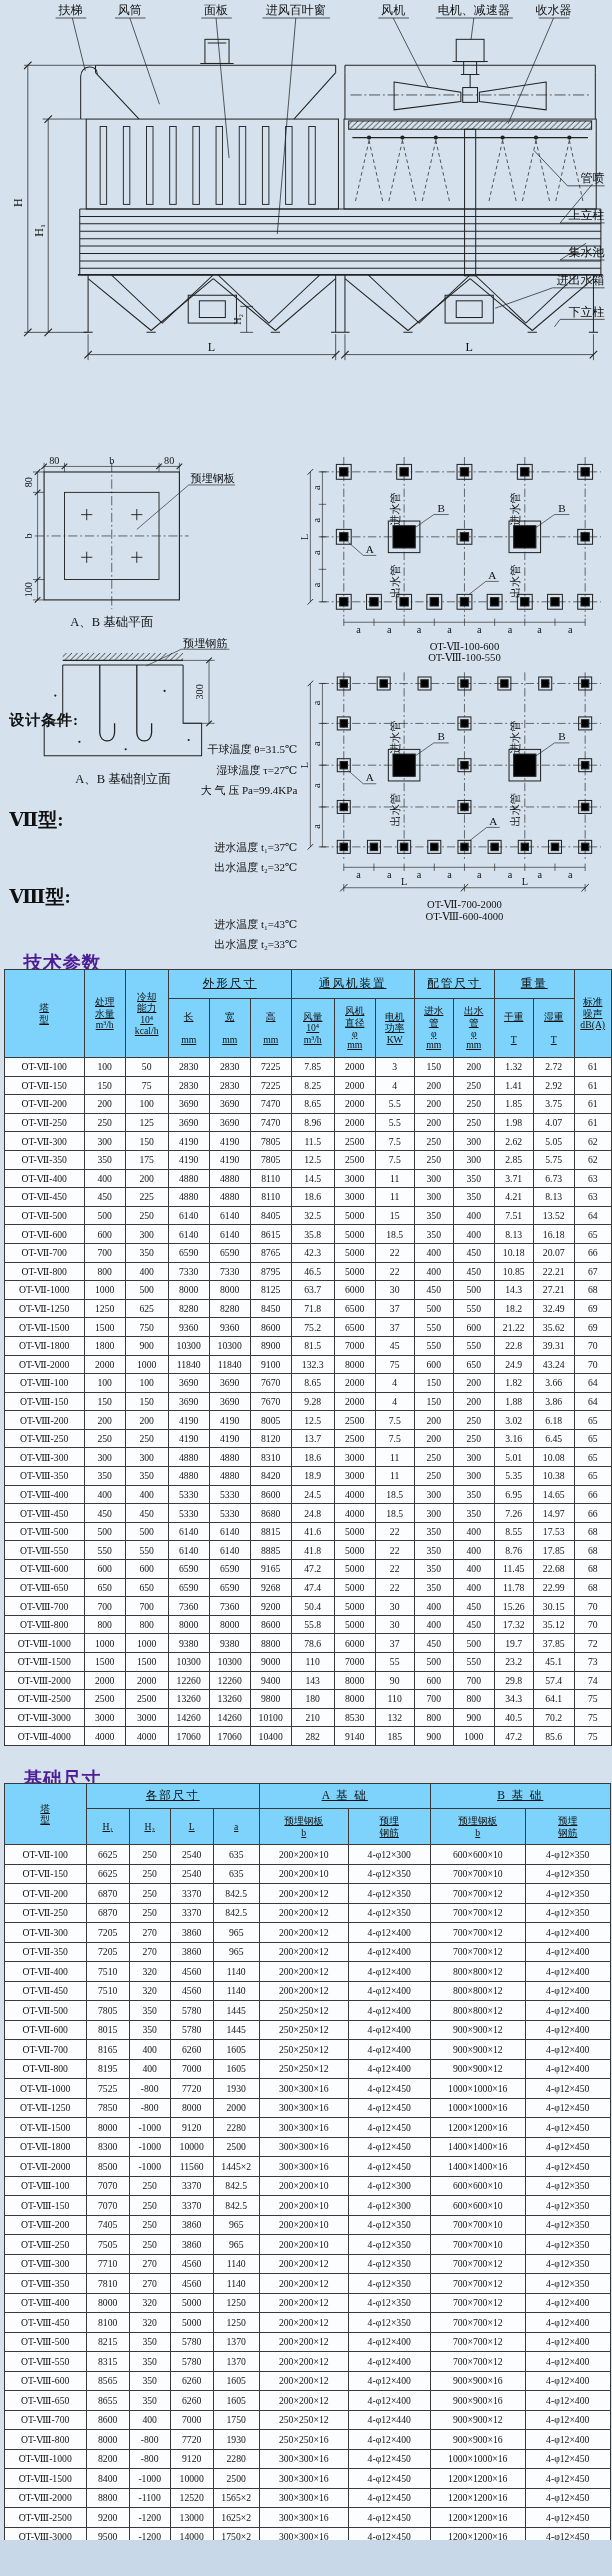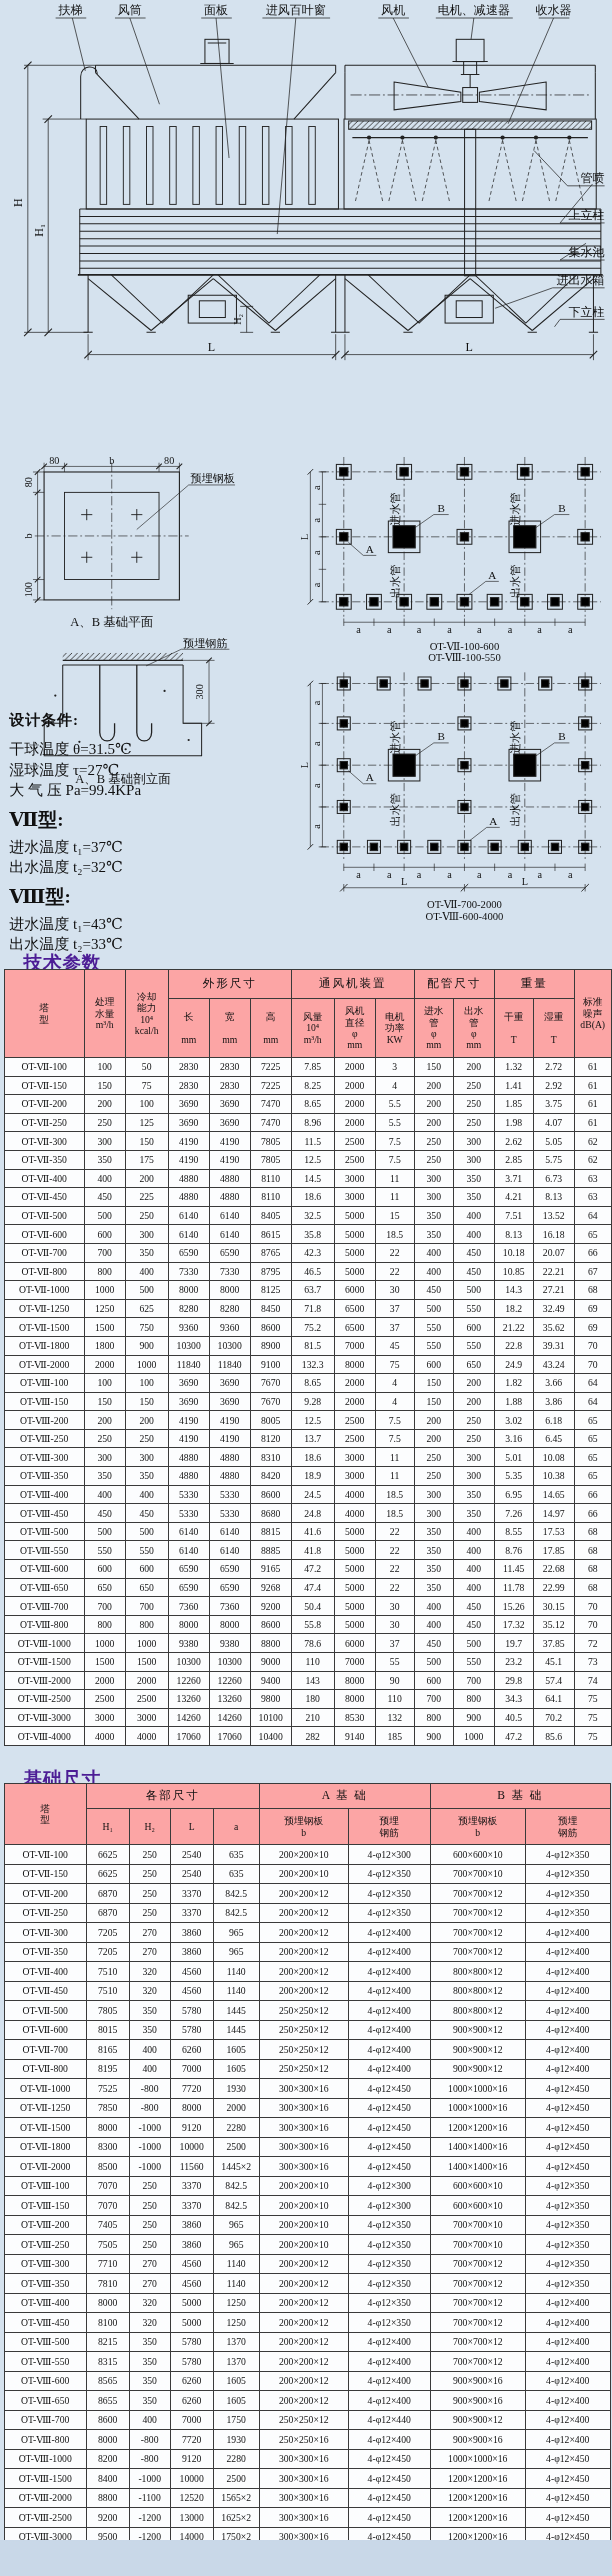--- a/index.html
+++ b/index.html
@@ -6,27 +6,27 @@
   body{background:#c9d8e8;}
   .sheet{position:relative;width:612px;height:2540px;background:#d5e2ee;
          font-family:"Liberation Serif","DejaVu Serif",serif;color:#111;overflow:hidden;}
   svg{position:absolute;overflow:visible;}
   svg text{font-family:"Liberation Serif","DejaVu Serif",serif;fill:#111;}
   .heading{position:absolute;left:7.4px;margin:16px;font-family:"Liberation Sans","DejaVu Sans",sans-serif;
            font-weight:bold;font-size:18.6px;color:#4c1d95;letter-spacing:0.9px;}
   
   .design{position:absolute;left:9.3px;top:711px;width:288px;}
   .design .d-title{font-size:15px;font-weight:bold;margin:0 0 9.3px 0;letter-spacing:0.9px;}
-  .design .d-line{font-size:15px;line-height:20.4px;}
+  .design .d-line{font-size:11px;line-height:20.4px;text-align:right;}
   .design .d-type{font-size:19px;font-weight:bold;margin:6.5px 0 3.7px 0;}
   
   table{position:absolute;border-collapse:collapse;table-layout:fixed;background:#fff;
         border:1.9px solid #2e2e2e;}
   th,td{border:0.9px solid #3a3a3a;text-align:center;vertical-align:middle;padding:0;overflow:hidden;}
-  th{background:#fca5a5;font-weight:normal;white-space:pre-line;line-height:1.18;color:#111;}
+  th{background:#7dd3fc;font-weight:normal;white-space:pre-line;line-height:1.18;color:#111;text-decoration:underline;}
   th.grp{font-size:11.6px;letter-spacing:1.9px;}
   th.lbl{font-size:9.7px;letter-spacing:0;}
   td{font-size:9.7px;background:#fcfdfe;white-space:nowrap;}
   #tech-table{top:969px;left:3.7px;width:605px;}
   #tech-table tr.h1 th{height:28px;}
   #tech-table tr.h2 th{height:58px;}
   #tech-table tbody tr{height:18.6px;}
   #found-table{top:1783px;left:3.7px;width:605px;}
   #found-table tr.h1 th{height:24px;}
   #found-table tr.h2 th{height:35px;}

